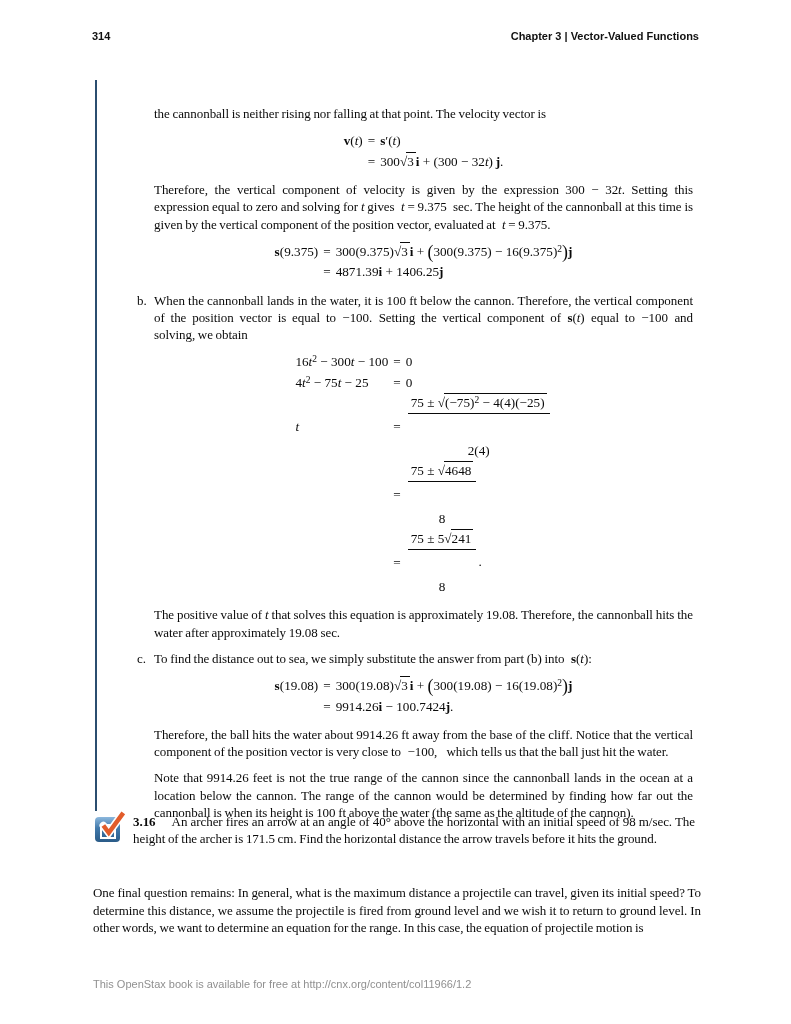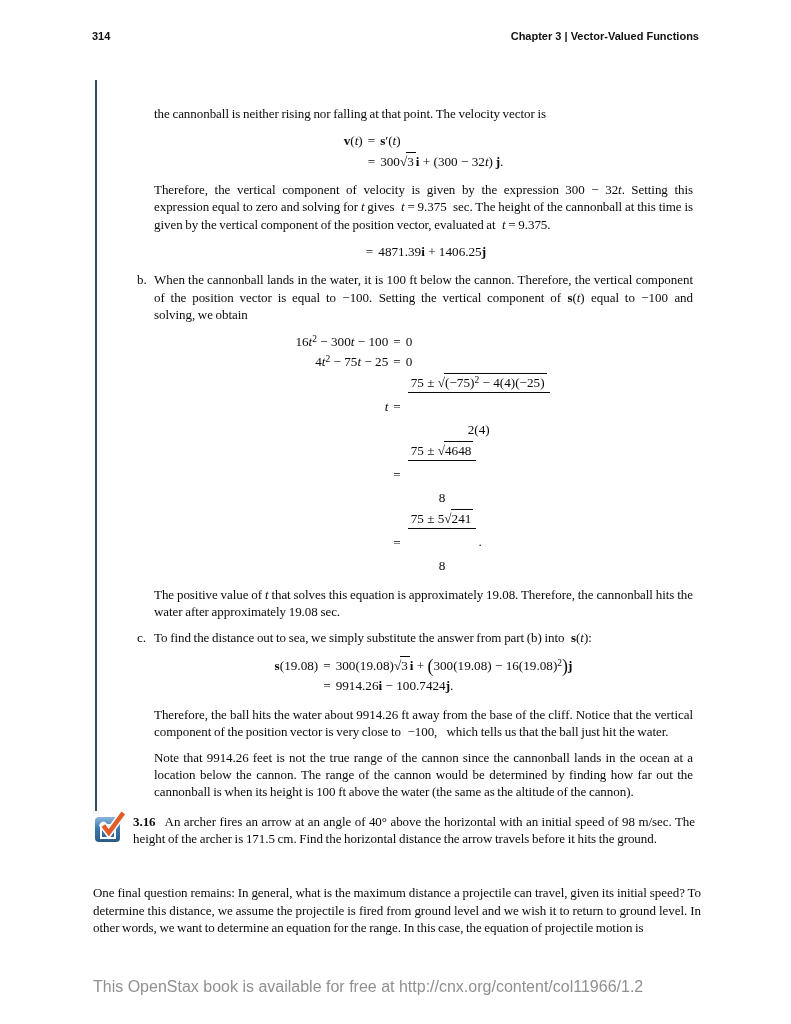--- a/index.html
+++ b/index.html
@@ -20,21 +20,21 @@
         letter-spacing:-0.05px;word-spacing:-0.5px;}
   .para.first{margin-top:5px;}
 
   .listitem{position:relative;margin-top:9px;}
   .marker{position:absolute;left:-17px;top:0;font-size:13px;line-height:17.2px;}
   .listitem .para{margin-top:0;}
 
   .eq{display:table;margin:9px auto;font-size:13.2px;line-height:16.5px;}
   .eqrow{display:table-row;}
   .eqrow>span{display:table-cell;vertical-align:middle;padding:2px 0;}
-  .eql{text-align:right;}
+  .eql{text-align:left;}
   .eqm{padding:2px 5px !important;text-align:center;}
   .eqr{text-align:left;}
 
   i{font-style:italic;}
   b{font-weight:bold;font-style:normal;}
   sup{font-size:0.72em;line-height:0;vertical-align:0.4em;}
 
   .rad{border-top:1px solid #0a0a0a;padding:1px 2px 0 1px;margin-left:-1px;}
   .bp{font-size:1.35em;line-height:0;vertical-align:-0.12em;}
 
@@ -43,28 +43,28 @@
   .fd{display:block;padding-top:1px;margin-top:28px;}
 
   .checkpoint{position:absolute;left:95px;top:813px;width:600px;display:flex;gap:9px;}
   .cp-icon{position:relative;width:29px;height:30px;flex:none;}
   .cp-box{position:absolute;left:0;top:4px;width:25px;height:25px;border-radius:4px;
           background:linear-gradient(180deg,var(--check-blue-light,#8cb8dd),#4179ab 45%,var(--check-blue-dark,#2a5b88));}
   .cp-inner{position:absolute;left:5px;top:11px;width:12px;height:11px;border:2px solid #ffffff;}
   .cp-check{position:absolute;left:2px;top:-2px;width:29px;height:29px;}
   .cp-text{font-size:13px;line-height:17.4px;text-align:justify;
            letter-spacing:-0.05px;word-spacing:-0.5px;}
-  .cp-num{margin-right:9px;}
+  .cp-num{margin-right:16px;}
 
   .closing{position:absolute;left:93px;top:884px;width:608px;margin:0;
            font-size:13px;line-height:17.6px;text-align:justify;
            letter-spacing:-0.05px;word-spacing:-0.6px;}
 
   .footer{position:absolute;left:93px;top:978px;font-family:"Liberation Sans",sans-serif;
-          font-size:16px;color:var(--footer-gray,#909090);}
+          font-size:11px;color:var(--footer-gray,#909090);}
 </style>
 </head>
 <body>
 
 <div class="page">
 
   <div class="header">
     <span>314</span>
     <span>Chapter 3 | Vector-Valued Functions</span>
   </div>
@@ -80,20 +80,25 @@
           <span class="eqr"><b>s</b>′(<i>t</i>)</span>
         </div>
         <div class="eqrow">
           <span class="eql"></span>
           <span class="eqm">=</span>
           <span class="eqr">300√<span class="rad">3</span><b>i</b> + (300 − 32<i>t</i>) <b>j</b>.</span>
         </div>
       </div>
     <p class="para">Therefore, the vertical component of velocity is given by the expression 300 − 32<i>t</i>. Setting this expression equal to zero and solving for <i>t</i> gives <i>t</i> = 9.375 sec. The height of the cannonball at this time is given by the vertical component of the position vector, evaluated at <i>t</i> = 9.375.</p>
     <div class="eq">
+        <div class="eqrow">
+          <span class="eql"><b>s</b>(9.375)</span>
+          <span class="eqm">=</span>
+          <span class="eqr">300(9.375)√<span class="rad">3</span><b>i</b> + <span class="bp">(</span>300(9.375) − 16(9.375)<sup>2</sup><span class="bp">)</span><b>j</b></span>
+        </div>
         <div class="eqrow">
           <span class="eql"></span>
           <span class="eqm">=</span>
           <span class="eqr">4871.39<b>i</b> + 1406.25<b>j</b></span>
         </div>
       </div>
 
     <div class="listitem">
       <span class="marker">b.</span>
       <div class="para">When the cannonball lands in the water, it is 100 ft below the cannon. Therefore, the vertical component of the position vector is equal to −100. Setting the vertical component of <b>s</b>(<i>t</i>) equal to −100 and solving, we obtain</div>

